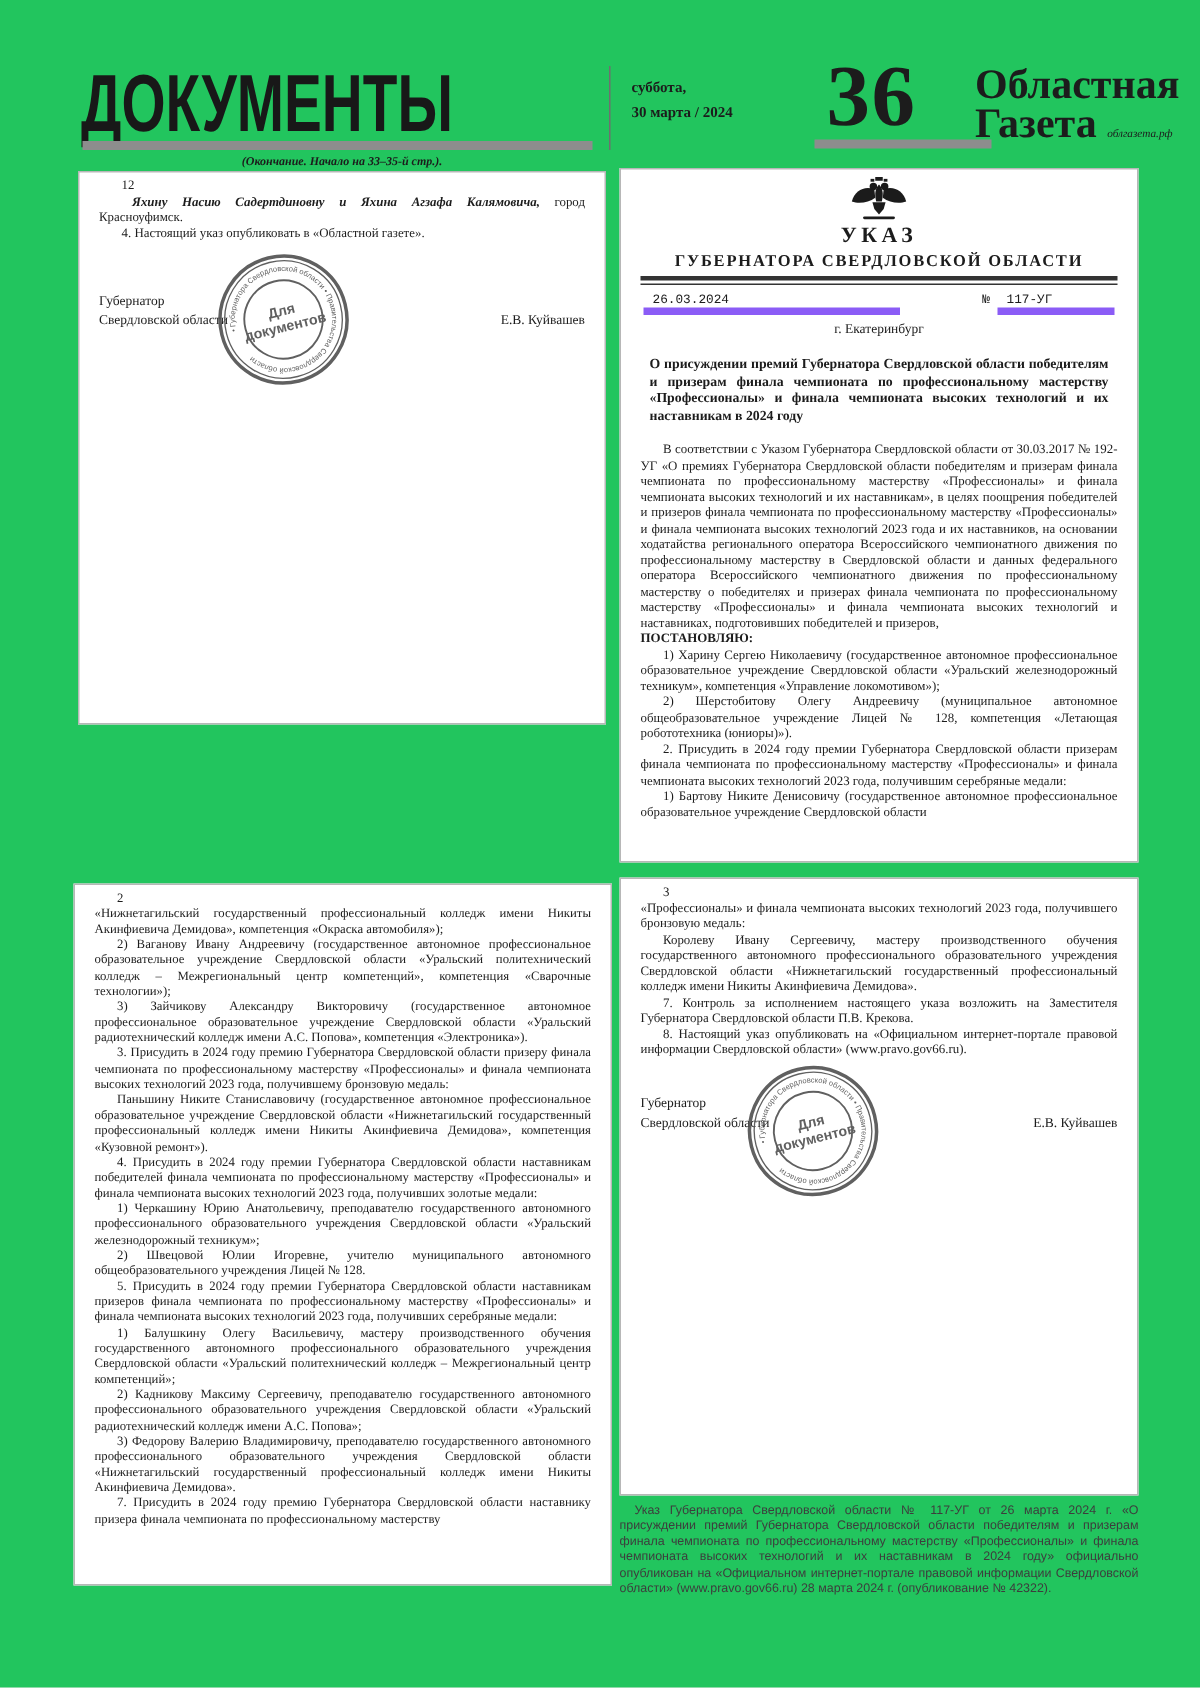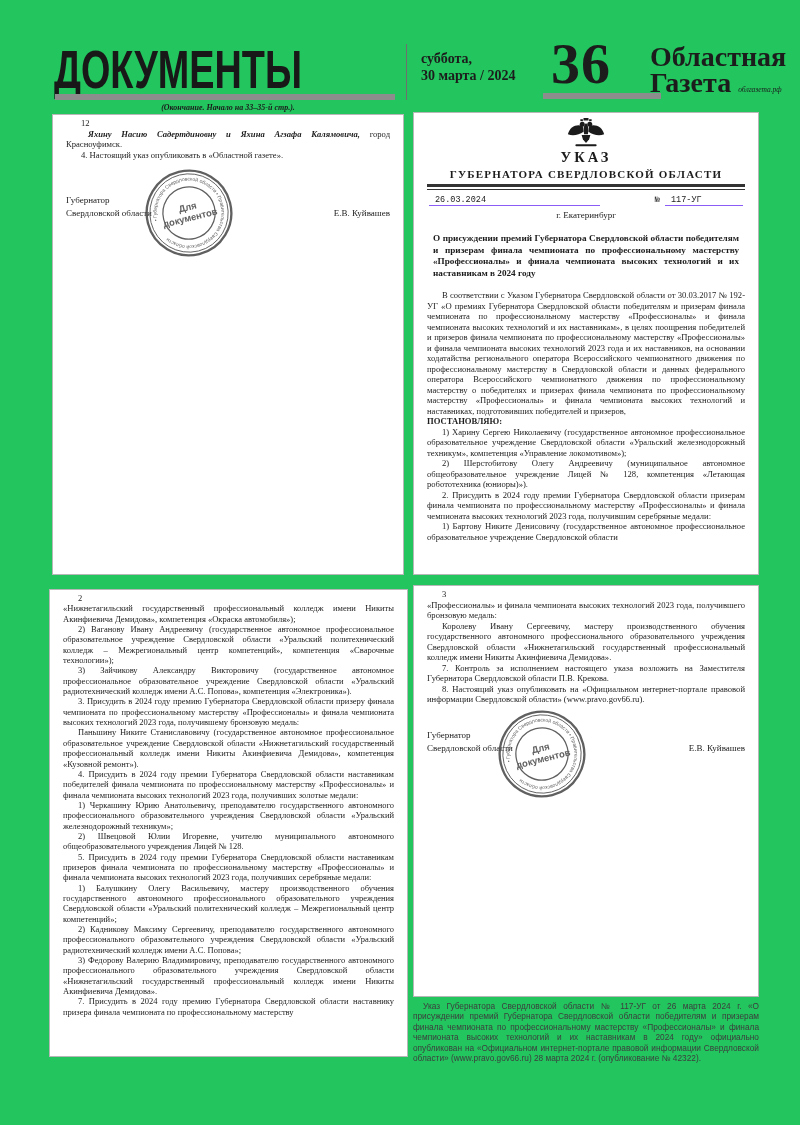--- a/index.html
+++ b/index.html
@@ -5,52 +5,52 @@
   html,body{margin:0;padding:0;background:#e8e8e8;}
   .page{position:relative;width:800px;height:1125px;background:#22c55e;margin:0 auto;
         font-family:"Liberation Serif",serif;color:#1c1c1c;overflow:hidden;}
 
   
   .masthead-title{position:absolute;left:54px;top:42px;font-family:"Liberation Sans",sans-serif;
         font-weight:700;font-size:54px;line-height:54px;color:#181818;
         transform:scaleX(0.70);transform-origin:0 0;white-space:nowrap;}
   .masthead-bar{position:absolute;left:55px;top:94px;width:340px;height:6px;background:#8d8d8d;}
   .head-divider{position:absolute;left:406px;top:44px;width:1px;height:56px;background:#6f6f6f;}
-  .date-block{position:absolute;left:421px;top:50px;font-weight:bold;font-size:14px;line-height:17px;}
+  .date-block{position:absolute;left:421px;top:50px;font-weight:bold;font-size:10px;line-height:17px;}
   .page-num-big{position:absolute;left:551px;top:30px;font-size:58px;font-weight:bold;letter-spacing:1px;}
   .page-num-bar{position:absolute;left:543px;top:93px;width:118px;height:6px;background:#8d8d8d;}
   .logo{position:absolute;left:650px;top:44px;font-weight:bold;font-size:28px;line-height:26px;white-space:nowrap;}
   .logo-site{font-size:7.5px;font-style:italic;font-weight:normal;letter-spacing:0;}
 
   .cont-note{position:absolute;left:52px;top:103px;width:352px;text-align:center;
         font-size:8px;font-weight:bold;font-style:italic;}
 
   
   .doc-box{position:absolute;border:1px solid #b7b7b7;background:#fff;overflow:hidden;
         box-sizing:border-box;padding:3px 13px;}
-  .box1{left:52px; top:114px; width:352px; height:461px;}
+  .box1{left:52px; top:114px; width:352px; height:369px;}
   .box2{left:413px;top:112px; width:346px; height:463px;}
   .box3{left:49px; top:589px; width:359px; height:468px;}
   .box4{left:413px;top:585px; width:346px; height:412px;}
 
   .pgnum{text-align:center;font-size:9px;margin:2px 0 3px;}
   .doc-box p{margin:0;text-align:justify;font-size:8.6px;line-height:10.5px;text-indent:15px;}
   .box3 p{font-size:8.5px;line-height:10.35px;}
   p.noind{text-indent:0;}
   .names{font-weight:bold;font-style:italic;}
   .b{font-weight:bold;}
 
   
   .crest{display:block;margin:2px auto 1px;}
   .doc-type{text-align:center;font-weight:bold;font-size:14.5px;letter-spacing:3px;margin:1px 0 2px;}
   .issuer{text-align:center;font-weight:bold;font-size:11px;letter-spacing:1.2px;margin-bottom:4px;}
   .rule-double{border-top:3px solid #333;border-bottom:1px solid #333;height:2px;margin:0 0 5px;}
   .date-row{display:flex;justify-content:space-between;align-items:flex-end;
         font-family:"Liberation Mono",monospace;font-size:8.5px;padding:0 2px;}
-  .u-line{border-bottom:1px solid #8b5cf6;display:inline-block;}
+  .u-line{border-bottom:5px solid #8b5cf6;display:inline-block;}
   .date-val{width:165px;padding-left:6px;}
   .num-val{width:72px;padding-left:6px;}
   .city{text-align:center;font-size:9px;margin-top:4px;}
   .decree-title{text-align:right;text-indent:0 !important;font-weight:bold;
         font-size:9.2px !important;line-height:11.5px !important;margin:13px 6px 11px !important;}
 
   
   .sig{position:relative;display:flex;justify-content:space-between;font-size:9px;line-height:13px;}
   .sig1{margin-top:34px;}
   .sig4{margin-top:24px;}

